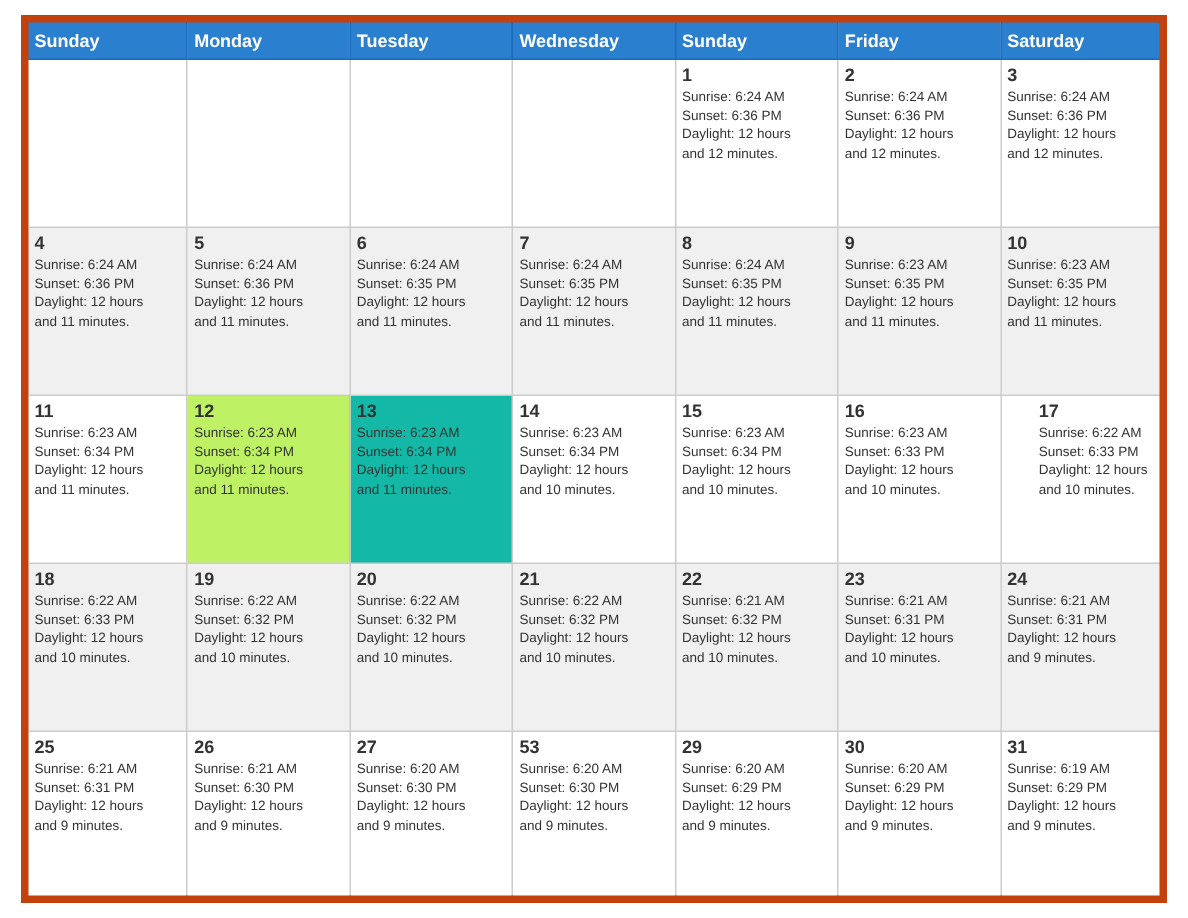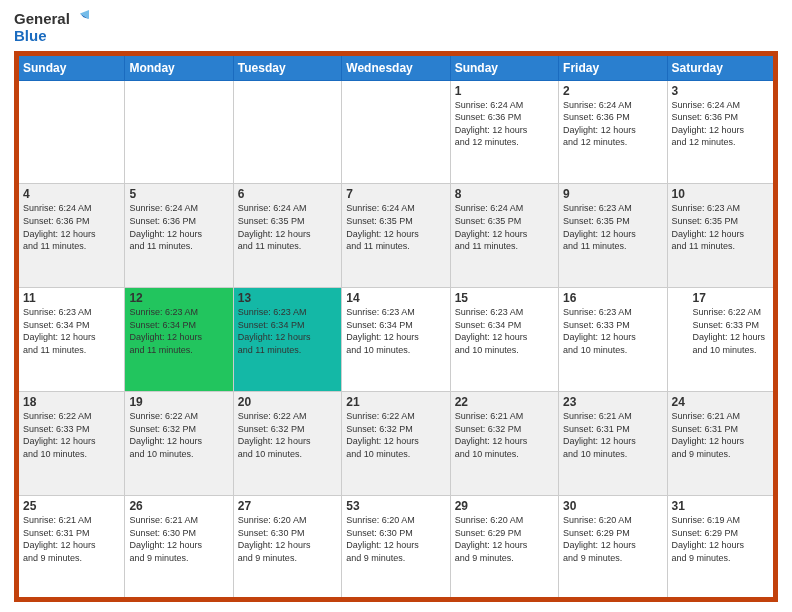--- a/index.html
+++ b/index.html
@@ -89,38 +89,20 @@
       color: #333;
     }
     .empty-cell {
       background: #fff !important;
     }
   </style>
 </head>
 <body>
 
 <div class="page">
-  <div class="header">
-    <div class="logo">
-    <div style="display:flex;flex-direction:column;line-height:1.1;">
-      <div style="display:flex;align-items:center;">
-        <span style="font-size:15px;font-weight:bold;color:#333;">General</span>
-        <svg width="18" height="18" viewBox="0 0 20 20" style="margin-left:1px;">
-          <polygon points="10,4 20,10 14,8" fill="#1a6bbf"></polygon>
-          <polygon points="10,4 20,0 20,10" fill="#3a9fe0" opacity="0.7"></polygon>
-        </svg>
-      </div>
-      <span style="font-size:15px;font-weight:bold;color:#1a6bbf;">Blue</span>
-    </div>
-  </div>
-    <div class="title-block">
-      <div class="month-year"></div>
-      <div class="location"></div>
-    </div>
-  </div>
 
   <table class="calendar">
     <thead>
       <tr>
       <th>Sunday</th>
           <th>Monday</th>
           <th>Tuesday</th>
           <th>Wednesday</th>
           <th>Sunday</th>
           <th>Friday</th>
@@ -207,21 +189,21 @@
           </td>
         </tr>
         <tr>
           <td style="background: rgb(255, 255, 255);">
             <span class="day-num">11</span>
             <div class="day-info" style="white-space: pre-line;">Sunrise: 6:23 AM
 Sunset: 6:34 PM
 Daylight: 12 hours
 and 11 minutes.</div>
           </td>
-          <td style="background: #22c55e;">
+          <td style="background: #bef264;">
             <span class="day-num">12</span>
             <div class="day-info" style="white-space: pre-line;">Sunrise: 6:23 AM
 Sunset: 6:34 PM
 Daylight: 12 hours
 and 11 minutes.</div>
           </td>
           <td style="background: #14b8a6;">
             <span class="day-num">13</span>
             <div class="day-info" style="white-space: pre-line;">Sunrise: 6:23 AM
 Sunset: 6:34 PM

